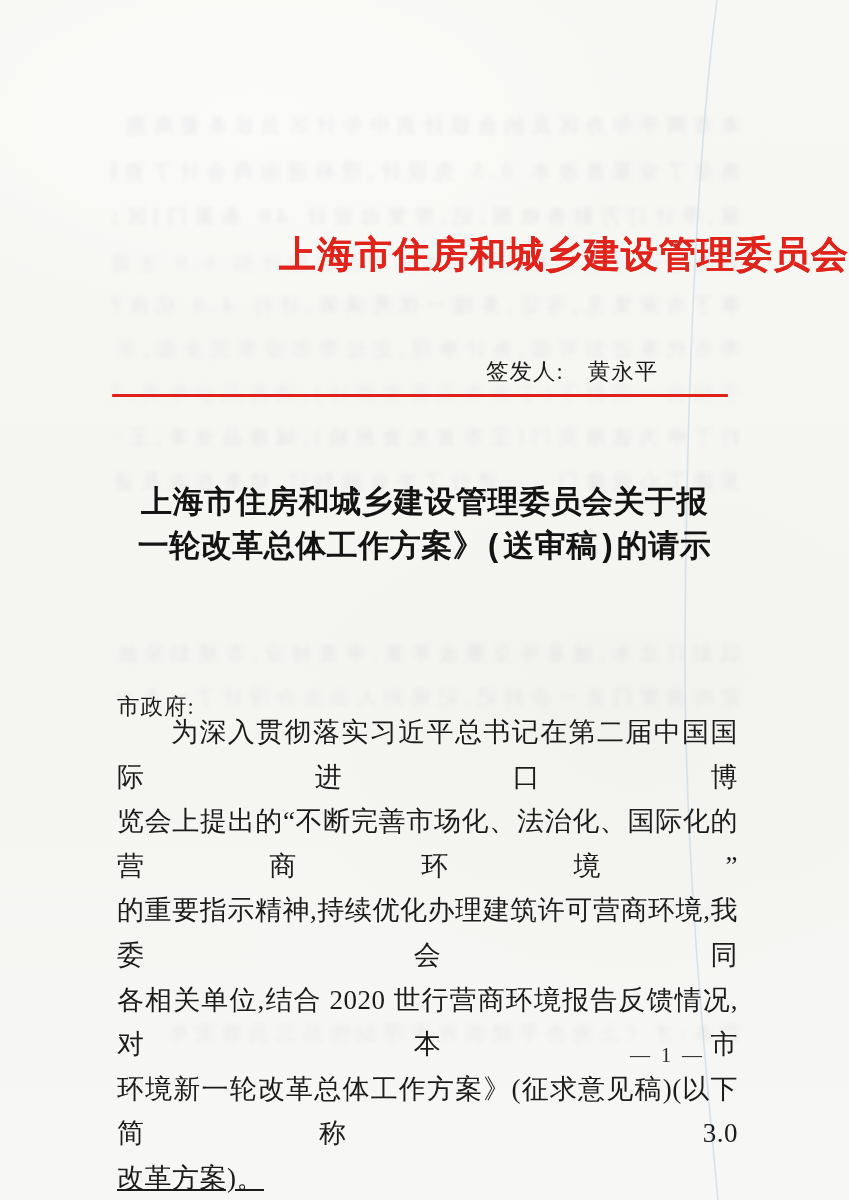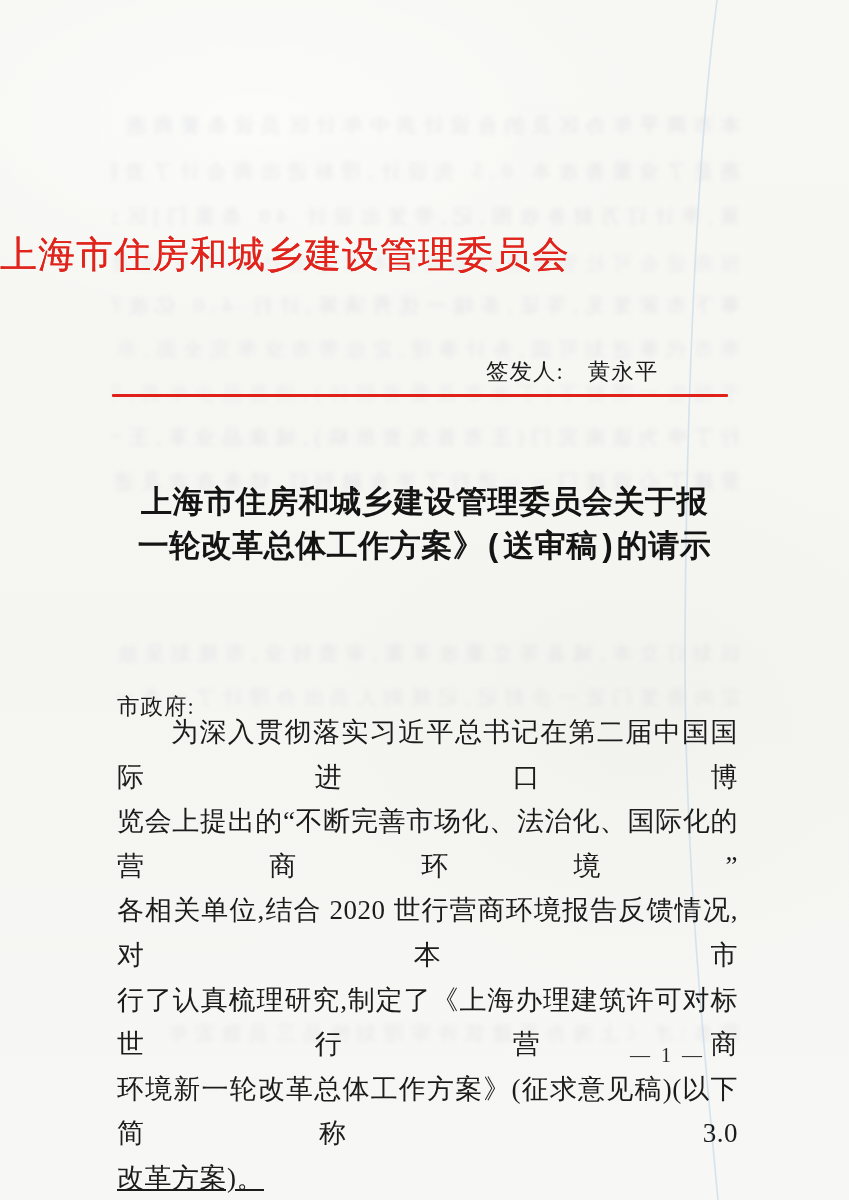--- a/index.html
+++ b/index.html
@@ -32,24 +32,24 @@
     color: #8e99a8;
     filter: blur(2.1px);
   }
 
   
   .crease { position: absolute; top: 0; left: 0; pointer-events: none; }
 
   .letterhead {
     position: absolute;
     left: 0; right: 0; top: 230px;
-    text-align: left;
+    text-align: right;
     font-family: "Liberation Serif", serif;
     font-size: 37px;
-    font-weight: normal;
+    font-weight: bold;
     letter-spacing: 1px;
     color: #e0241c;
     text-shadow: 0 0 0.4px #e0241c;
   }
 
   .meta-row { position: absolute; top: 356px; left: 118px; right: 112px; height: 30px; }
   .doc-number {
     position: absolute; left: 0; top: 0;
     font-size: 22.5px; color: #1d1d1d; letter-spacing: 1px;
   }
@@ -139,21 +139,21 @@
   <div class="doc-title">
     <div>上海市住房和城乡建设管理委员会关于报</div>
     <div>一轮改革总体工作方案》(送审稿)的请示</div>
   </div>
 
   <div class="salutation">市政府:</div>
 
   <div class="body-text">
     <div class="body-line first">为深入贯彻落实习近平总书记在第二届中国国际进口博</div>
     <div class="body-line">览会上提出的“不断完善市场化、法治化、国际化的营商环境”</div>
+    <div class="body-line">的重要指示精神,持续优化办理建筑许可营商环境,我委会同</div>
     <div class="body-line">各相关单位,结合 2020 世行营商环境报告反馈情况,对本市</div>
-    <div class="body-line">行了认真梳理研究,制定了《上海办理建筑许可对标世行营商</div>
     <div class="body-line">环境新一轮改革总体工作方案》(征求意见稿)(以下简称 3.0</div>
     <div class="body-line last">改革方案)。</div>
   </div>
 
   <div class="page-number">— 1 —</div>
 
 </div>
 
 </body></html>

